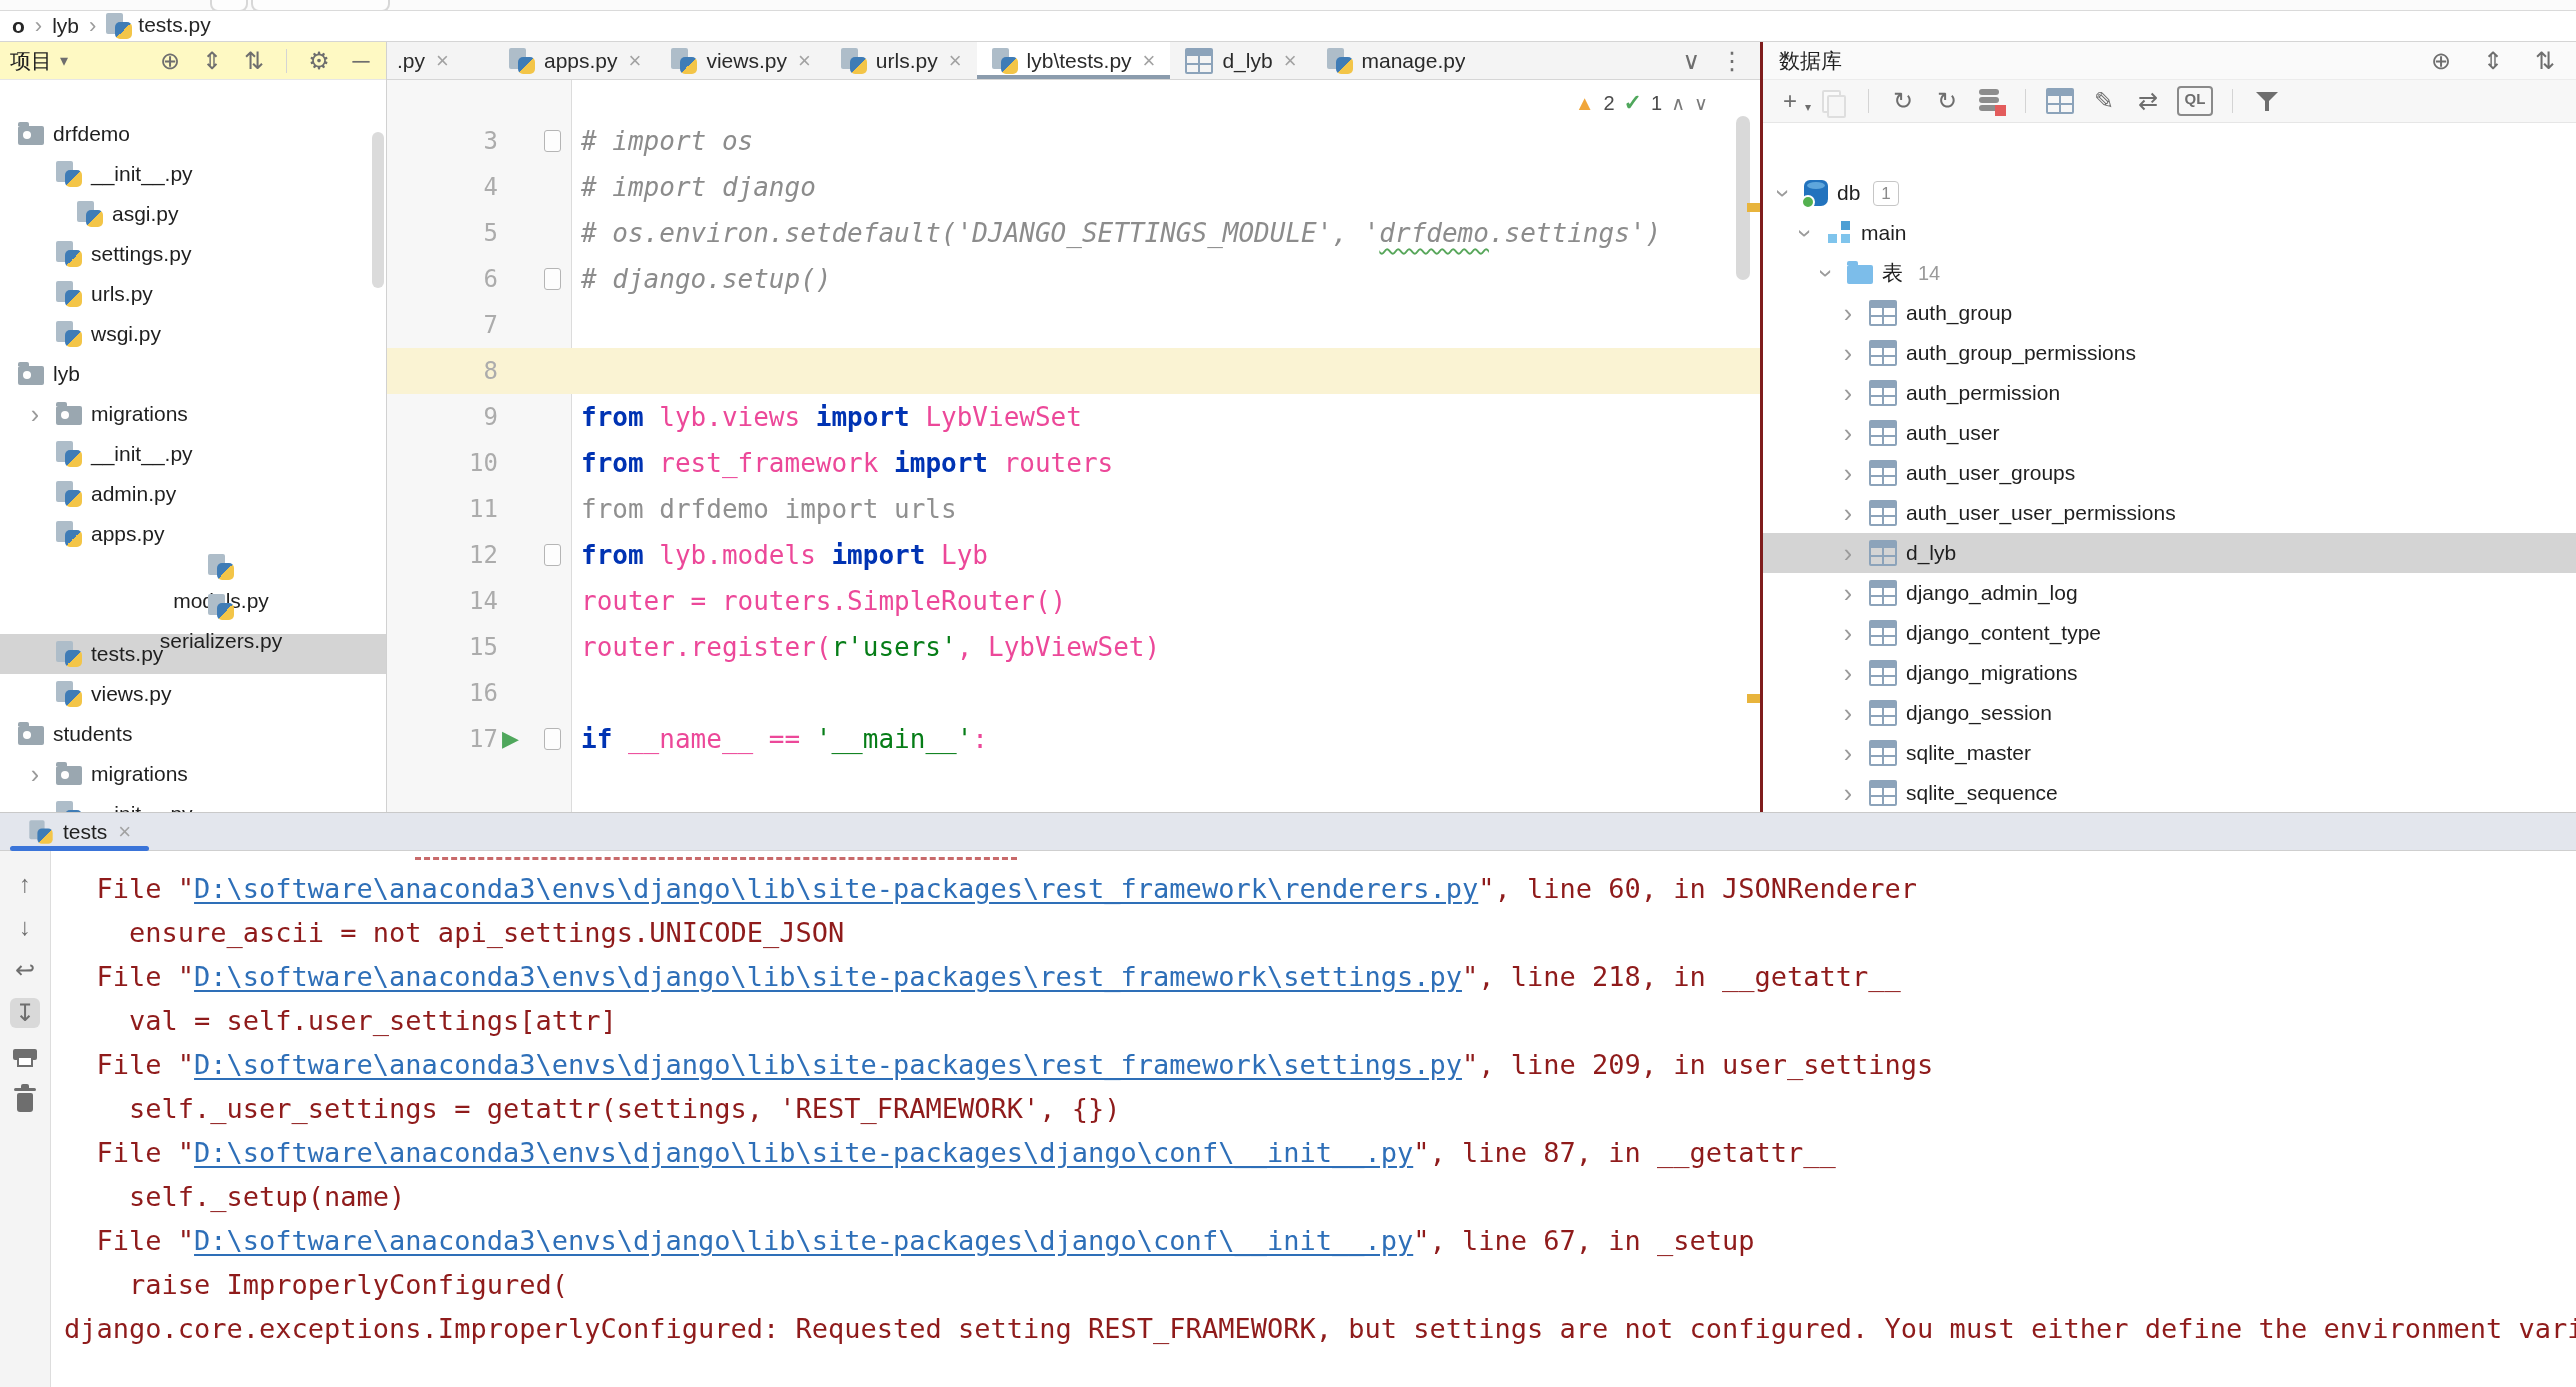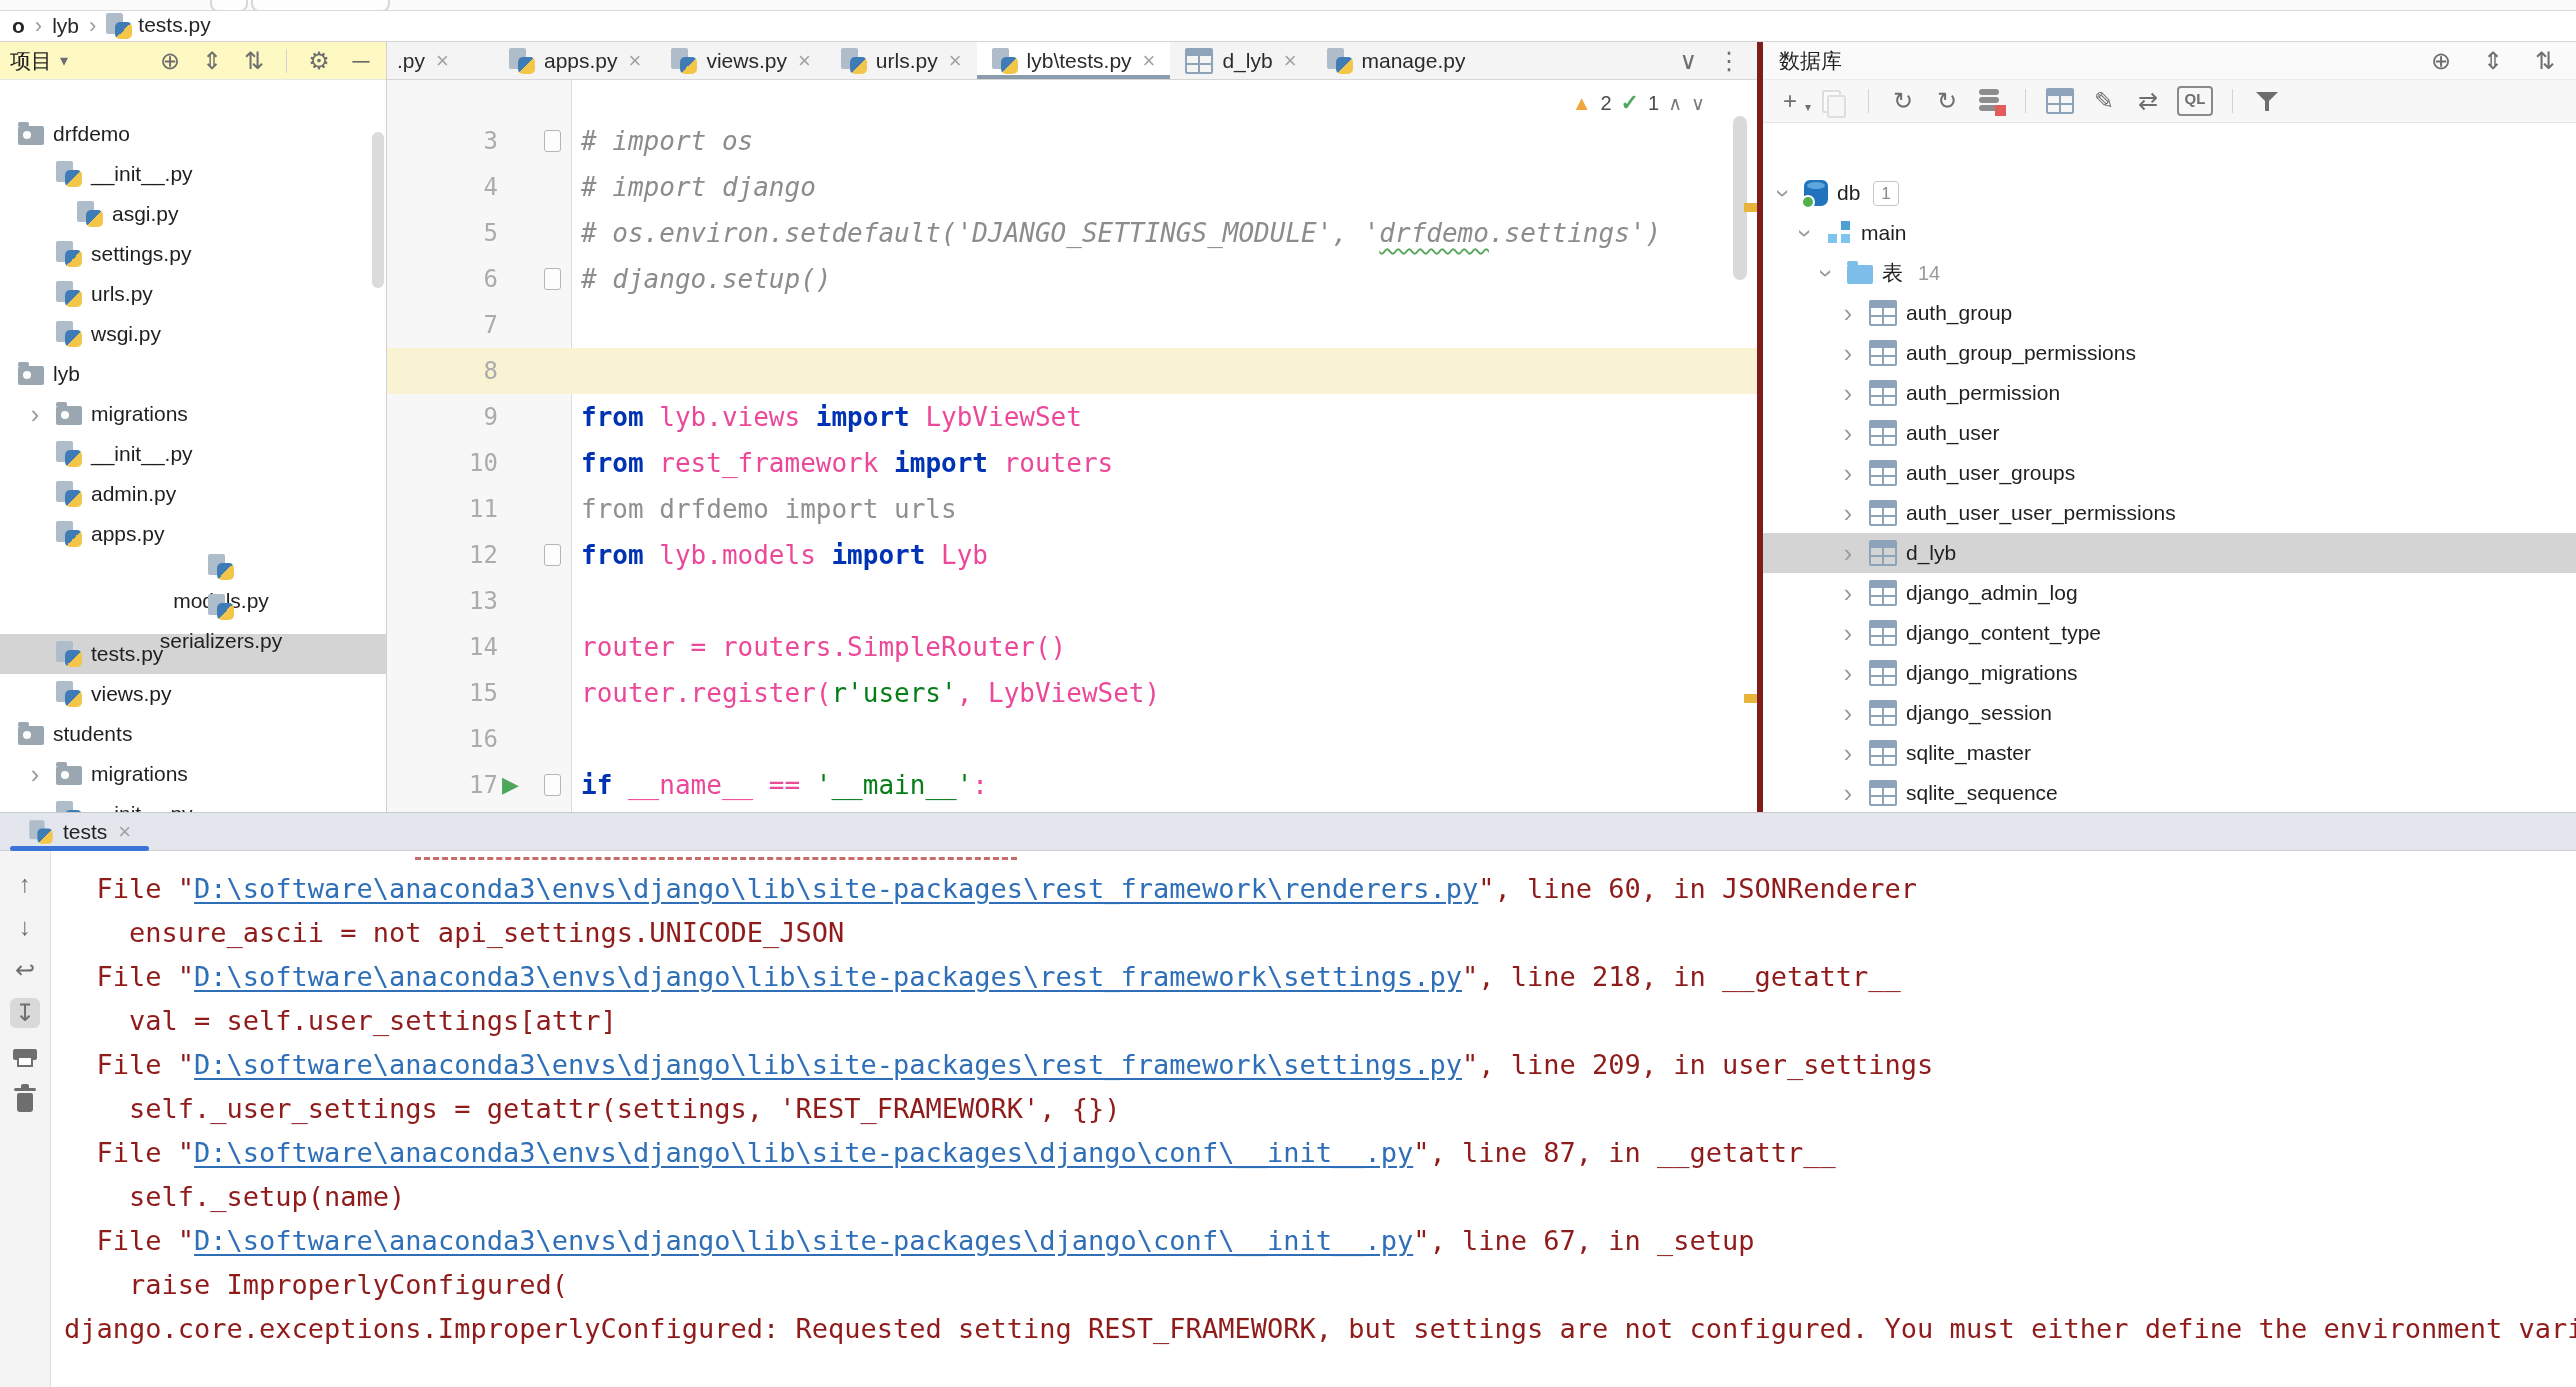--- a/index.html
+++ b/index.html
@@ -12,21 +12,21 @@
   #breadcrumbs{position:absolute;left:0;top:11px;width:100%;height:30px;background:#fff;border-bottom:1px solid #D5D5D5;
                display:flex;align-items:center;gap:10px;padding-left:12px;font-size:21px}
   .bc-sep{color:#9C9C9C;font-size:22px}
   .bc-item{color:#262626}
   .bc-item.bold{font-weight:bold}
 
   
   #main{position:absolute;left:0;top:42px;width:100%;height:770px;display:flex}
   #project-panel{width:386px;flex:none;border-right:1px solid #D1D1D1;display:flex;flex-direction:column;min-width:0}
   #editor{flex:1;display:flex;flex-direction:column;min-width:0}
-  #db-panel{width:813px;flex:none;border-left:6px solid #7f1d1d;display:flex;flex-direction:column;min-width:0}
+  #db-panel{width:813px;flex:none;border-left:3px solid #7f1d1d;display:flex;flex-direction:column;min-width:0}
 
   
   .gic{font-size:24px;color:#6E6E6E;display:inline-block;vertical-align:middle;line-height:1}
   .tbtn{display:inline-flex;align-items:center;justify-content:center;min-width:30px;height:30px;position:relative;flex:none}
   .tbtn.disabled .gic,.tbtn.disabled .ic{opacity:.45}
   .tbtn.sel{background:#D9D9D9;border-radius:6px}
   .tsep{width:1px;height:24px;background:#D4D4D4;margin:0 5px;flex:none}
   .mini-dd{font-size:12px;color:#6E6E6E;position:absolute;right:-6px;bottom:2px}
 
   
@@ -338,24 +338,20 @@
           <div class="cline">
             <span class="ln">11</span>
             <span class="ctext"><span class="seg-gray">from drfdemo import urls</span></span>
           </div>
           <div class="cline">
             <span class="ln">12</span>
             <span class="fold"></span>
             <span class="ctext"><span class="seg-kw">from</span><span class="seg-pln"> lyb.models </span><span class="seg-kw">import</span><span class="seg-pln"> Lyb</span></span>
           </div>
           <div class="cline">
-            <span class="ln">13</span>
-            <span class="ctext"></span>
-          </div>
-          <div class="cline">
             <span class="ln">14</span>
             <span class="ctext"><span class="seg-pln">router = routers.SimpleRouter()</span></span>
           </div>
           <div class="cline">
             <span class="ln">15</span>
             <span class="ctext"><span class="seg-pln">router.register(</span><span class="seg-str">r'users'</span><span class="seg-pln">, LybViewSet)</span></span>
           </div>
           <div class="cline">
             <span class="ln">16</span>
             <span class="ctext"></span>

